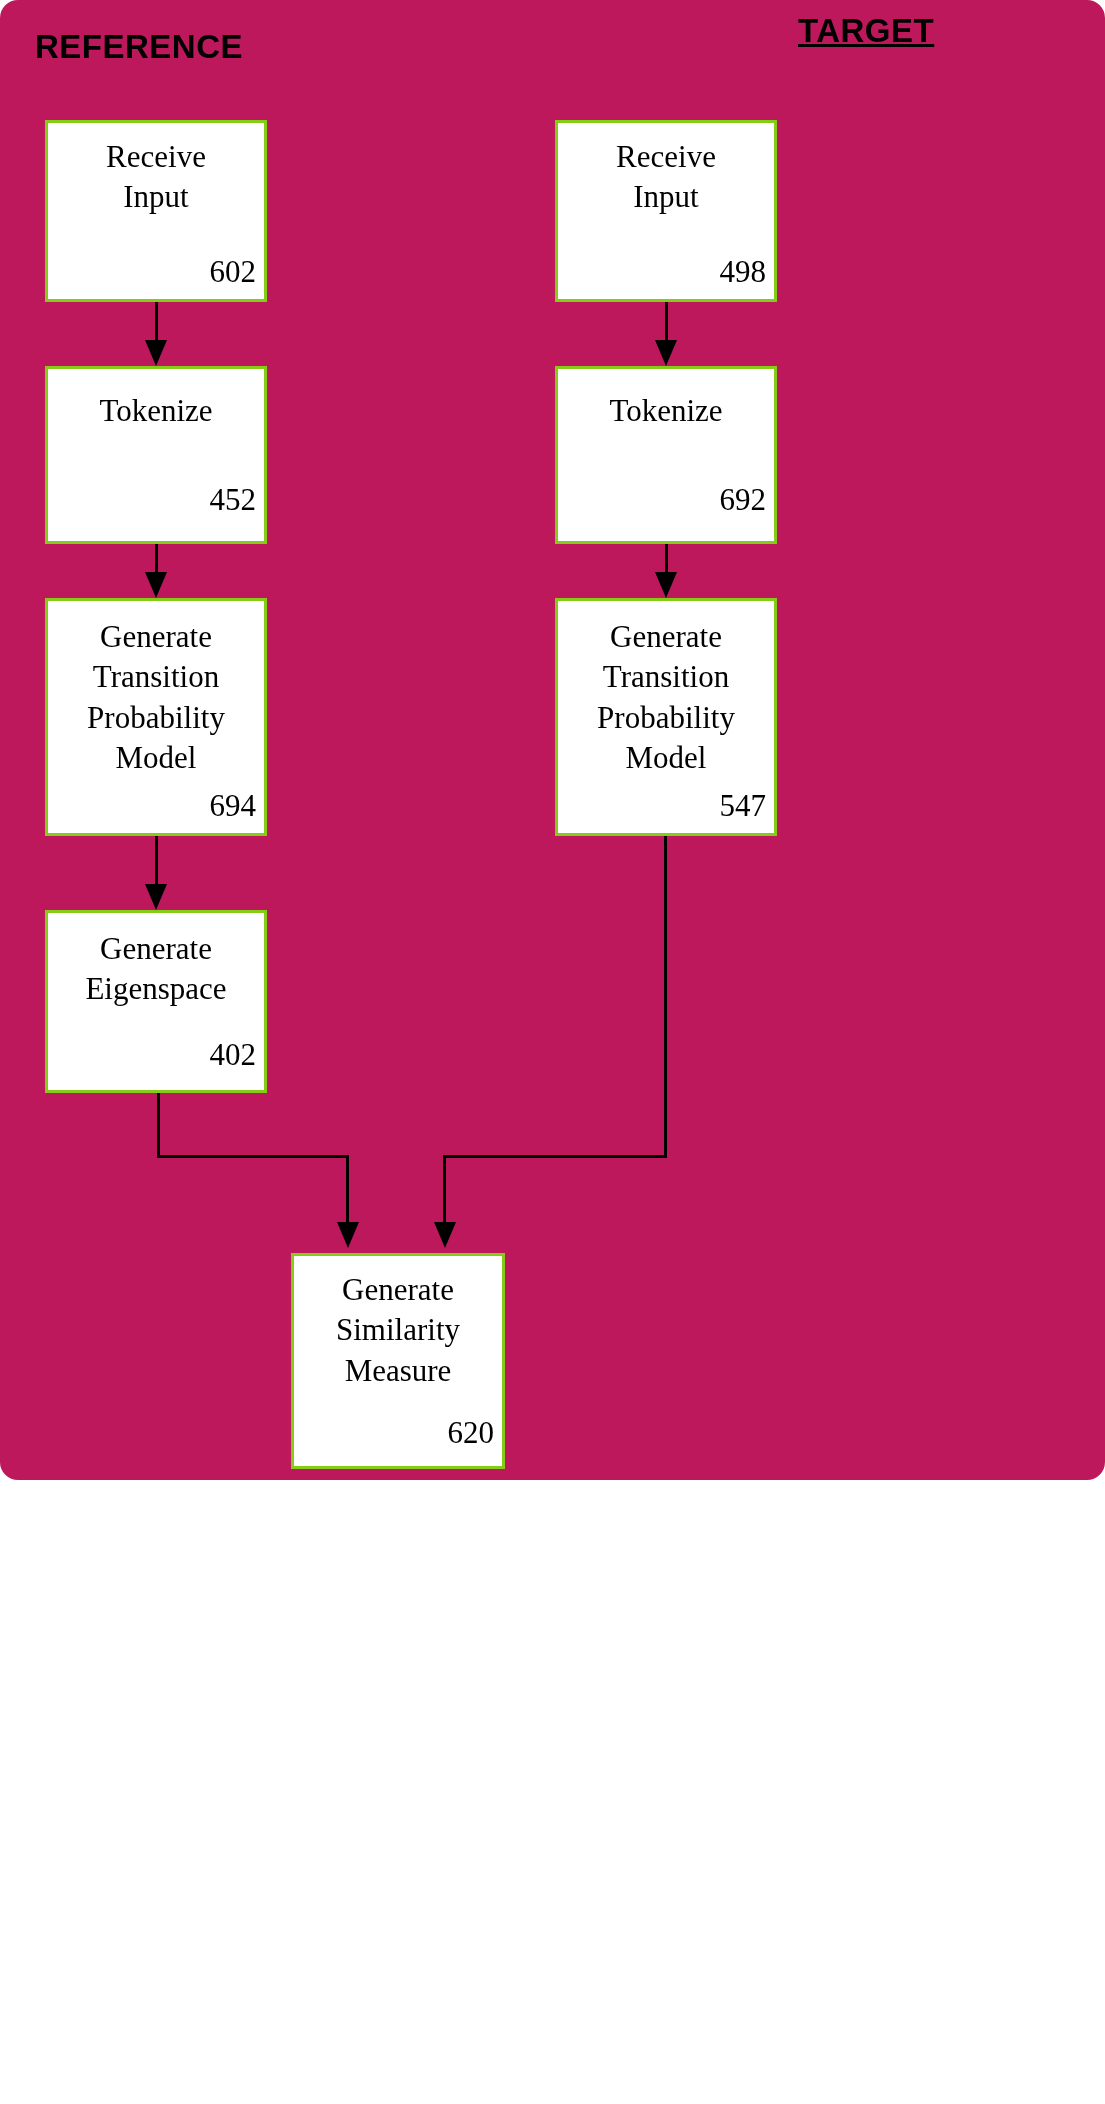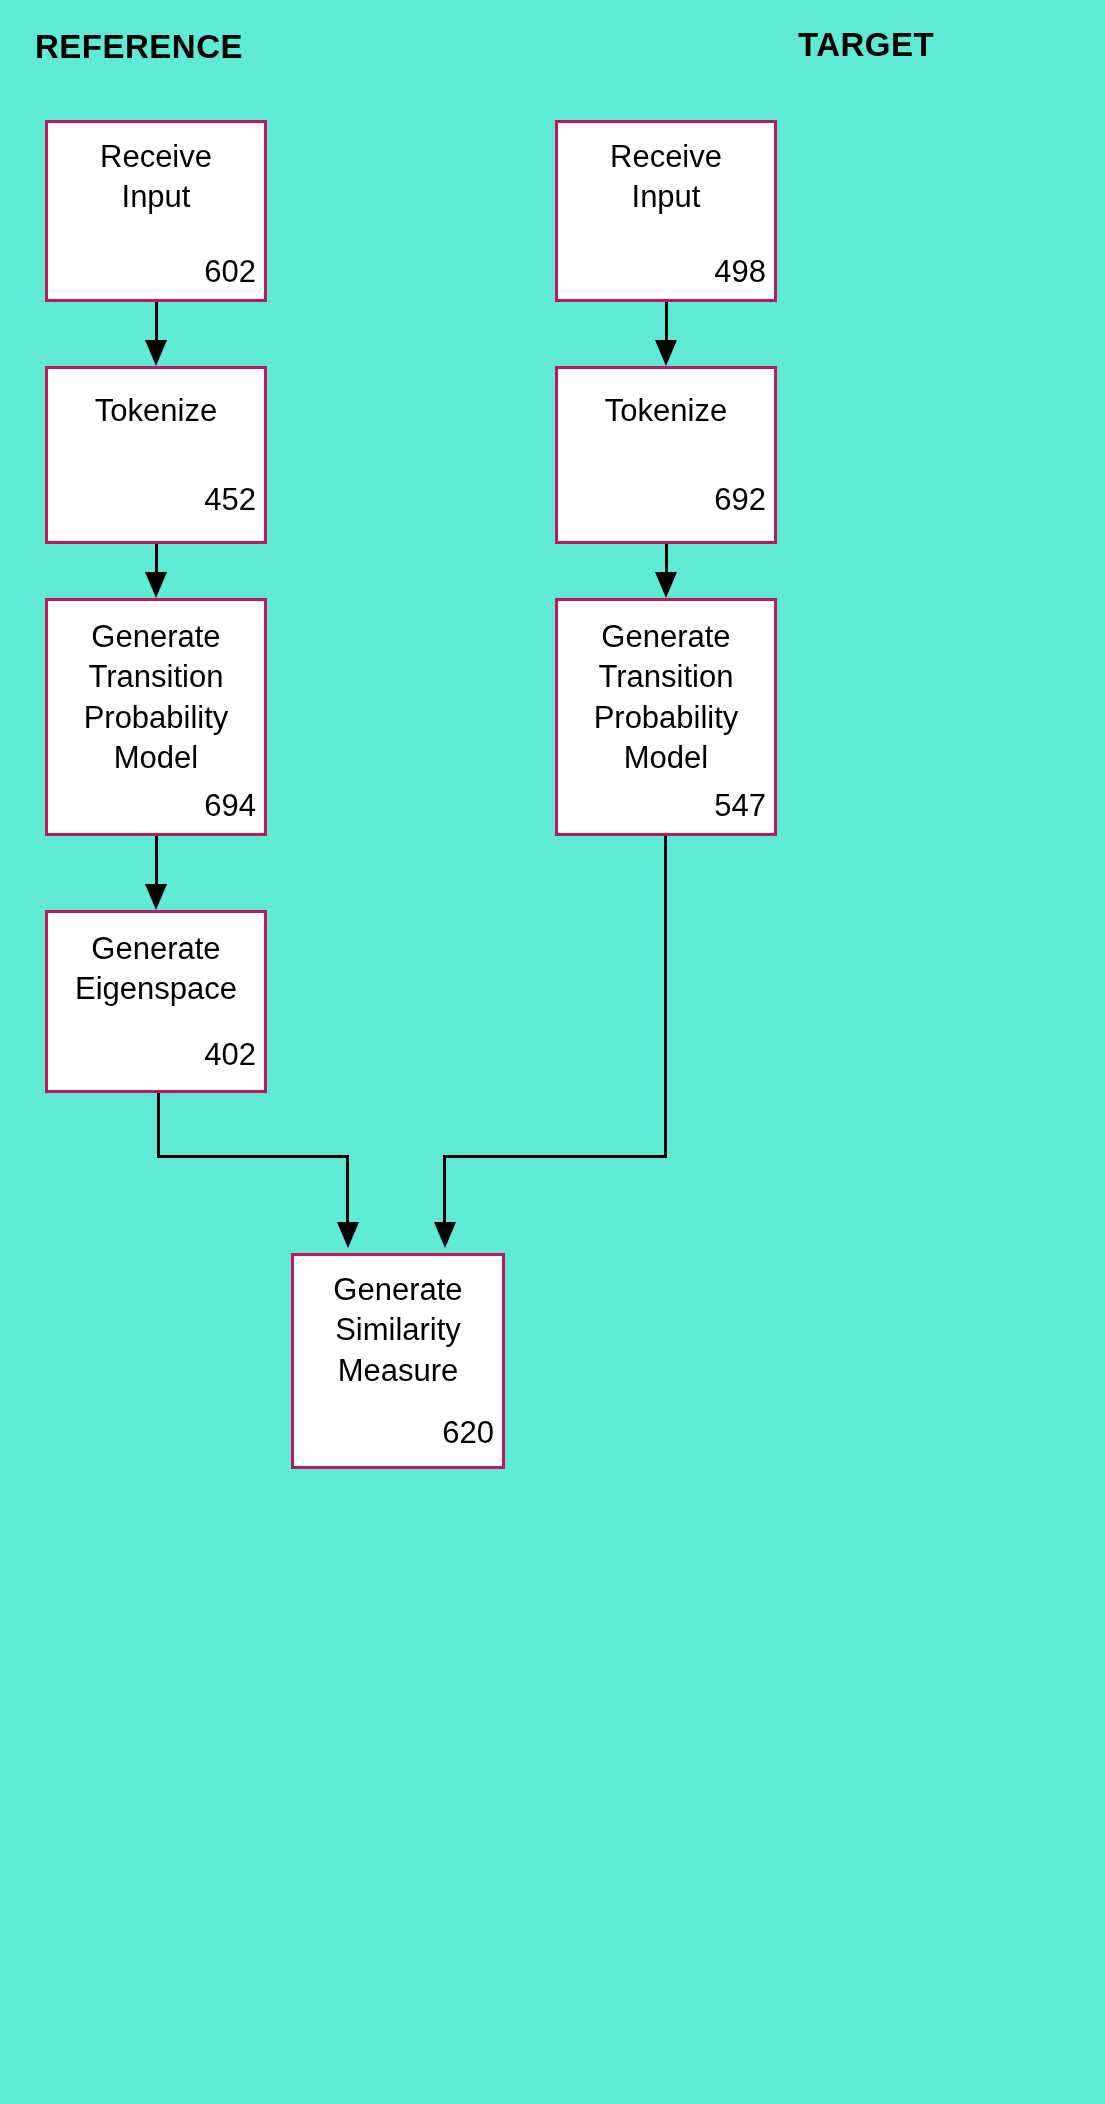--- a/index.html
+++ b/index.html
@@ -8,44 +8,46 @@
     padding: 0;
     background: #ffffff;
   }
   body {
     font-family: "Liberation Sans", sans-serif;
     color: #000000;
   }
   #canvas {
     position: relative;
     width: 1105px;
-    height: 2104px;
-    background: #5eead4;
+    height: 1480px;
+    background: #be185d;
     overflow: hidden;
+    border-radius: 18px;
   }
 
   
   .col-header {
     position: absolute;
     font-size: 33px;
     font-weight: bold;
     letter-spacing: 0.5px;
     line-height: 1;
     white-space: nowrap;
     color: #000;
   }
   #header-reference { left: 35px;  top: 30px; }
-  #header-target    { left: 798px; top: 28px; }
+  #header-target    { left: 798px; top: 14px; text-decoration: underline; }
 
   
   .node {
     position: absolute;
     box-sizing: border-box;
-    border: 3px solid #be185d;
+    border: 3px solid #84cc16;
     background: #ffffff;
+    font-family: Liberation Serif, serif;
   }
   .node-label {
     position: absolute;
     left: 0;
     right: 0;
     text-align: center;
     font-size: 31px;
     line-height: 1.30;
     color: #000;
     white-space: pre-line;

